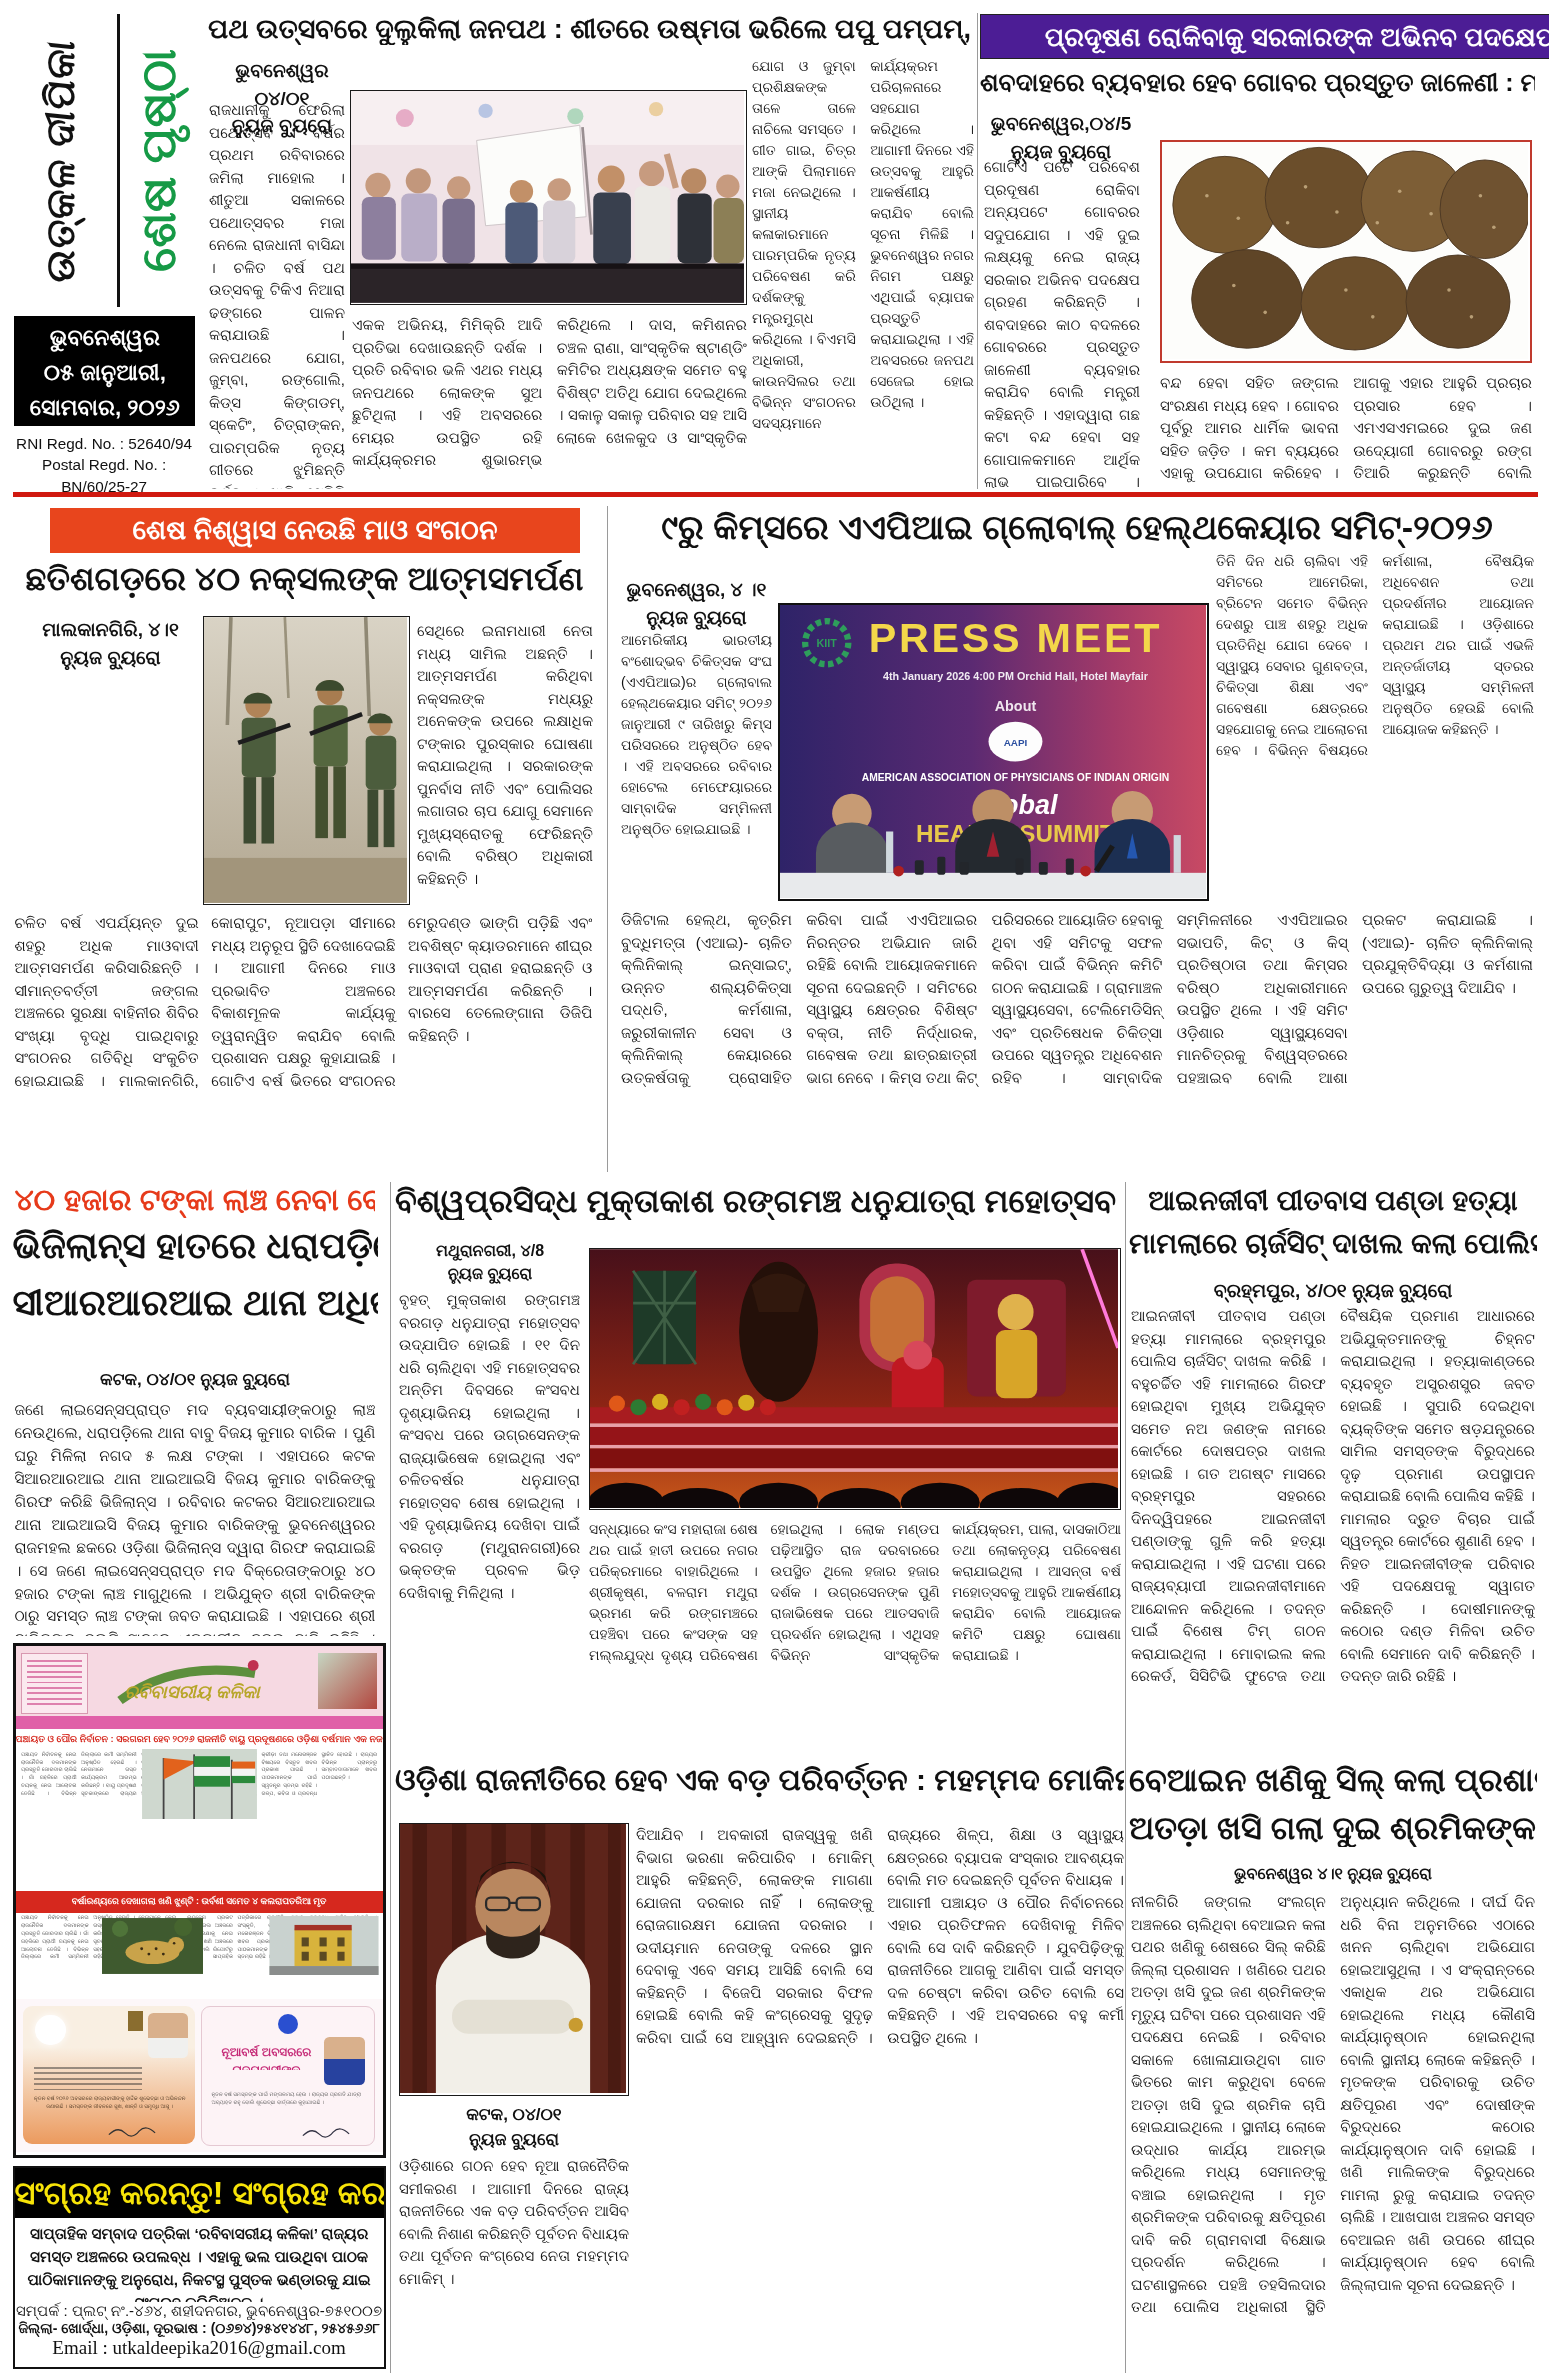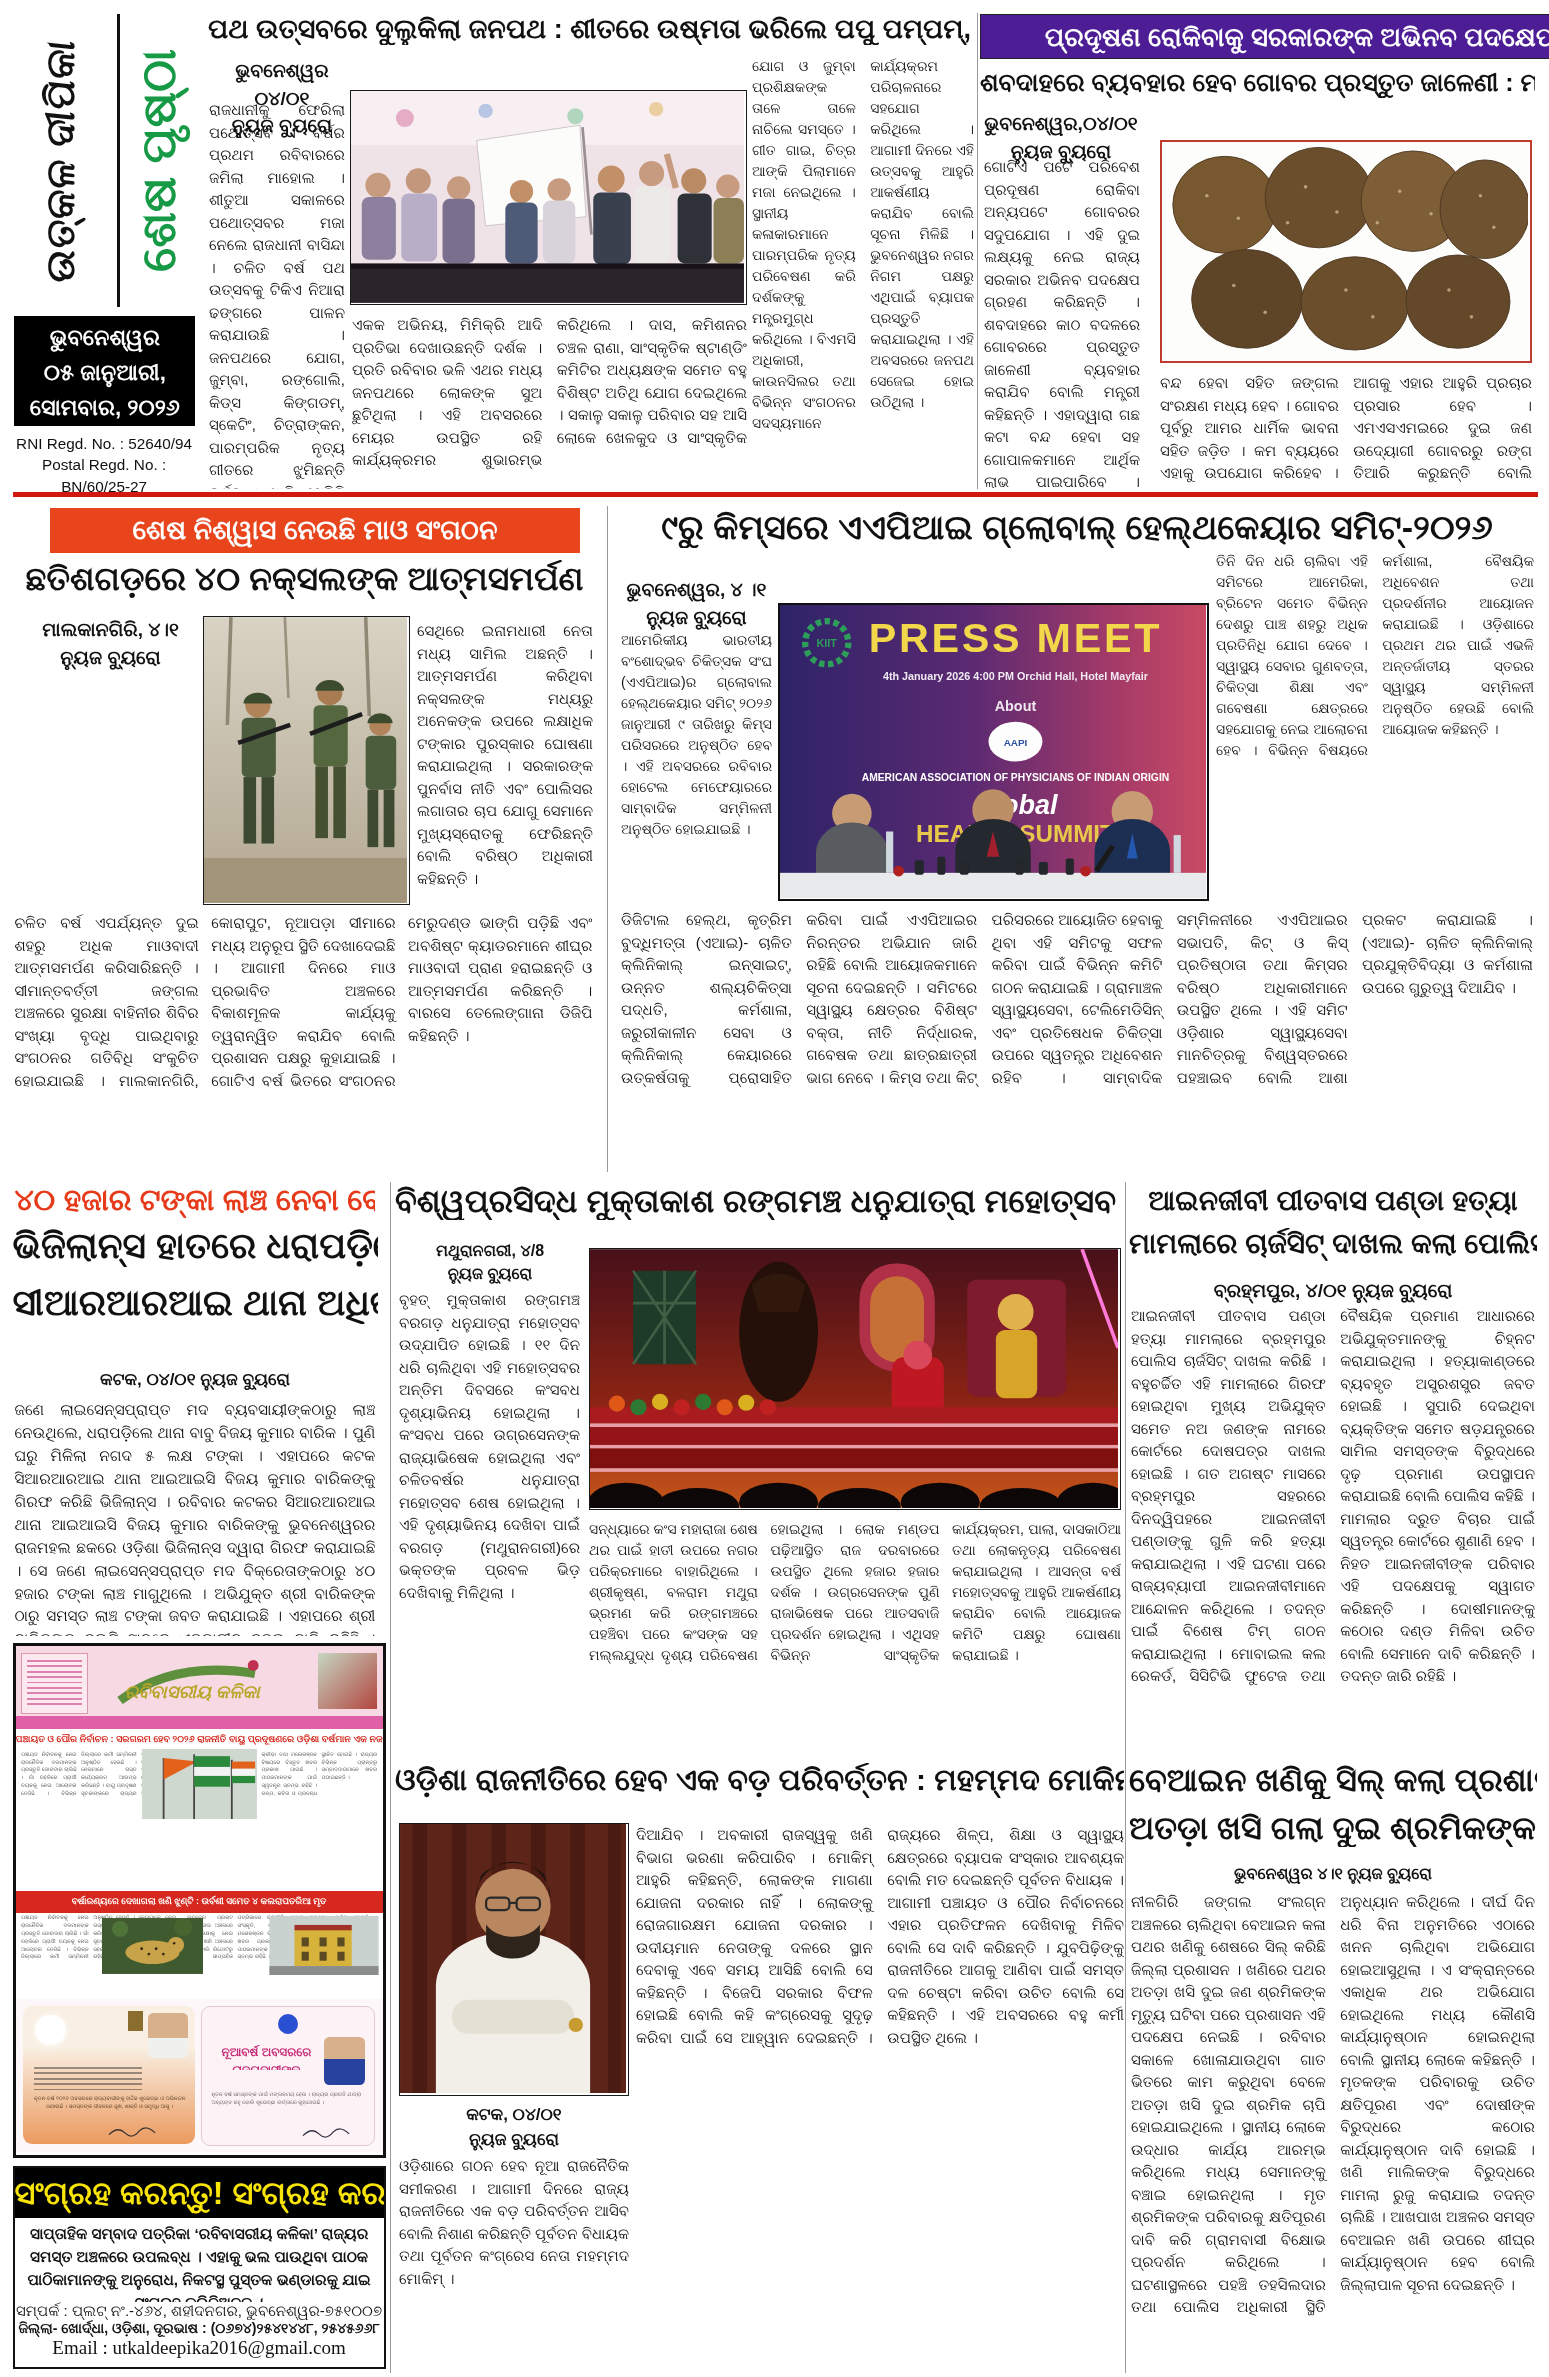--- a/index.html
+++ b/index.html
@@ -87,21 +87,21 @@
     </svg>
   </div>
   <div class="abs body-text" style="left:209px;top:99px;width:136px;height:390px;">ରାଜଧାନୀକୁ ଫେରିଲା ପଥୋତ୍ସବ । ବର୍ଷର ପ୍ରଥମ ରବିବାରରେ ଜମିଲା ମାହୋଲ । ଶୀତୁଆ ସକାଳରେ ପଥୋତ୍ସବର ମଜା ନେଲେ ରାଜଧାନୀ ବାସିନ୍ଦା । ଚଳିତ ବର୍ଷ ପଥ ଉତ୍ସବକୁ ଟିକିଏ ନିଆରା ଢଙ୍ଗରେ ପାଳନ କରାଯାଉଛି । ଜନପଥରେ ଯୋଗ, ଜୁମ୍ବା, ରଙ୍ଗୋଲି, କିଡ୍ସ କିଙ୍ଗଡମ୍, ସ୍କେଟିଂ, ଚିତ୍ରାଙ୍କନ, ପାରମ୍ପରିକ ନୃତ୍ୟ ଗୀତରେ ଝୁମିଛନ୍ତି ଦର୍ଶକ । ଖାଲି ସେତିକି ନୁହେଁ ଦର୍ଶକଙ୍କ ମଧ୍ୟରେ ଲୁକ୍କାୟିତ ପ୍ରତିଭାର ଭୁବନେଶ୍ୱର ଗଟ୍ ଟ୍ୟାଲେଣ୍ଟ ମଞ୍ଚ ପ୍ରଦର୍ଶନ କରିଛନ୍ତି । ଏଥିରେ ନୃତ୍ୟ, ଗୀତ,</div>
   <div class="abs body-text cols2" style="left:352px;top:314px;width:395px;height:174px;">ଏକକ ଅଭିନୟ, ମିମିକ୍ରି ଆଦି ପ୍ରତିଭା ଦେଖାଉଛନ୍ତି ଦର୍ଶକ । ପ୍ରତି ରବିବାର ଭଳି ଏଥର ମଧ୍ୟ ଜନପଥରେ ଲୋକଙ୍କ ସୁଅ ଛୁଟିଥିଲା । ଏହି ଅବସରରେ ମେୟର ଉପସ୍ଥିତ ରହି କାର୍ଯ୍ୟକ୍ରମର ଶୁଭାରମ୍ଭ କରିଥିଲେ । ଦାସ, କମିଶନର ଚଞ୍ଚଳ ରାଣା, ସାଂସ୍କୃତିକ ଷ୍ଟାଣ୍ଡିଂ କମିଟିର ଅଧ୍ୟକ୍ଷଙ୍କ ସମେତ ବହୁ ବିଶିଷ୍ଟ ଅତିଥି ଯୋଗ ଦେଇଥିଲେ । ସକାଳୁ ସକାଳୁ ପରିବାର ସହ ଆସି ଲୋକେ ଖେଳକୁଦ ଓ ସାଂସ୍କୃତିକ କାର୍ଯ୍ୟକ୍ରମର ଆନନ୍ଦ ନେଇଥିଲେ ।</div>
   <div class="abs body-text cols2" style="left:752px;top:56px;width:222px;height:433px;font-size:14px;">ଯୋଗ ଓ ଜୁମ୍ବା ପ୍ରଶିକ୍ଷକଙ୍କ ତାଳେ ତାଳେ ନାଚିଲେ ସମସ୍ତେ । ଗୀତ ଗାଇ, ଚିତ୍ର ଆଙ୍କି ପିଲାମାନେ ମଜା ନେଇଥିଲେ । ସ୍ଥାନୀୟ କଳାକାରମାନେ ପାରମ୍ପରିକ ନୃତ୍ୟ ପରିବେଷଣ କରି ଦର୍ଶକଙ୍କୁ ମନ୍ତ୍ରମୁଗ୍ଧ କରିଥିଲେ । ବିଏମସି ଅଧିକାରୀ, କାଉନସିଲର ତଥା ବିଭିନ୍ନ ସଂଗଠନର ସଦସ୍ୟମାନେ କାର୍ଯ୍ୟକ୍ରମ ପରିଚାଳନାରେ ସହଯୋଗ କରିଥିଲେ । ଆଗାମୀ ଦିନରେ ଏହି ଉତ୍ସବକୁ ଆହୁରି ଆକର୍ଷଣୀୟ କରାଯିବ ବୋଲି ସୂଚନା ମିଳିଛି । ଭୁବନେଶ୍ୱର ନଗର ନିଗମ ପକ୍ଷରୁ ଏଥିପାଇଁ ବ୍ୟାପକ ପ୍ରସ୍ତୁତି କରାଯାଇଥିଲା । ଏହି ଅବସରରେ ଜନପଥ ସେଜେଇ ହୋଇ ଉଠିଥିଲା ।</div>
   <div class="abs vrule" style="left:977px;top:12.6px;height:476px;"></div>
 
   <div class="abs banner" style="left:980px;top:14.4px;width:640px;height:45px;line-height:45px;font-size:26px;background:#4c1d95;border:0.9px solid #222;">ପ୍ରଦୂଷଣ ରୋକିବାକୁ ସରକାରଙ୍କ ଅଭିନବ ପଦକ୍ଷେପ</div>
   <div class="abs hl" style="left:980px;top:68px;width:555px;font-size:25px;">ଶବଦାହରେ ବ୍ୟବହାର ହେବ ଗୋବର ପ୍ରସ୍ତୁତ ଜାଳେଣୀ : ମନ୍ତ୍ରୀ</div>
   <div class="abs dateline" style="left:984px;top:110px;width:154px;">
-    <div>ଭୁବନେଶ୍ୱର,୦୪/୦୧</div>
+    <div>ଭୁବନେଶ୍ୱର,୦୪/5</div>
     <div>ନ୍ୟୁଜ ବ୍ୟୁରୋ</div>
   </div>
   <div class="abs body-text" style="left:984px;top:156px;width:156px;height:332px;">ଗୋଟିଏ ପଟେ ପରିବେଶ ପ୍ରଦୂଷଣ ରୋକିବା ଅନ୍ୟପଟେ ଗୋବରର ସଦୁପଯୋଗ । ଏହି ଦୁଇ ଲକ୍ଷ୍ୟକୁ ନେଇ ରାଜ୍ୟ ସରକାର ଅଭିନବ ପଦକ୍ଷେପ ଗ୍ରହଣ କରିଛନ୍ତି । ଶବଦାହରେ କାଠ ବଦଳରେ ଗୋବରରେ ପ୍ରସ୍ତୁତ ଜାଳେଣୀ ବ୍ୟବହାର କରାଯିବ ବୋଲି ମନ୍ତ୍ରୀ କହିଛନ୍ତି । ଏହାଦ୍ୱାରା ଗଛ କଟା ବନ୍ଦ ହେବା ସହ ଗୋପାଳକମାନେ ଆର୍ଥିକ ଲାଭ ପାଇପାରିବେ । ପ୍ରଥମ ପର୍ଯ୍ୟାୟରେ ରାଜଧାନୀର ଶ୍ମଶାନରେ ଏହା କାର୍ଯ୍ୟକାରୀ ହେବ ।</div>
   <div class="abs" style="left:1160px;top:140px;width:372px;height:223px;border:2.7px solid #c03a2e;background:#fff;">
     <svg width="366" height="217" viewBox="0 0 408 242">
       <rect width="408" height="242" fill="#fdfdfb"></rect>
       <g stroke="#4b3723" stroke-width="1">
         <ellipse cx="70" cy="70" rx="58" ry="54" fill="#77582f"></ellipse>
         <ellipse cx="175" cy="62" rx="60" ry="56" fill="#6b4e2b"></ellipse>
         <ellipse cx="280" cy="66" rx="58" ry="56" fill="#7d5e36"></ellipse>

